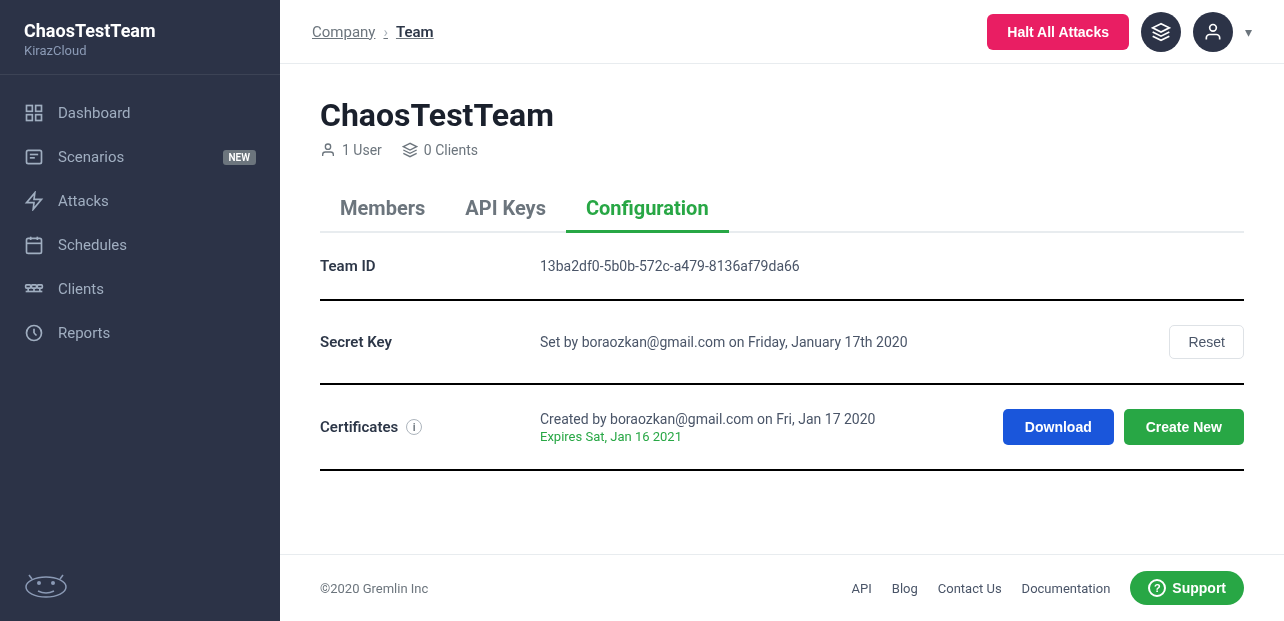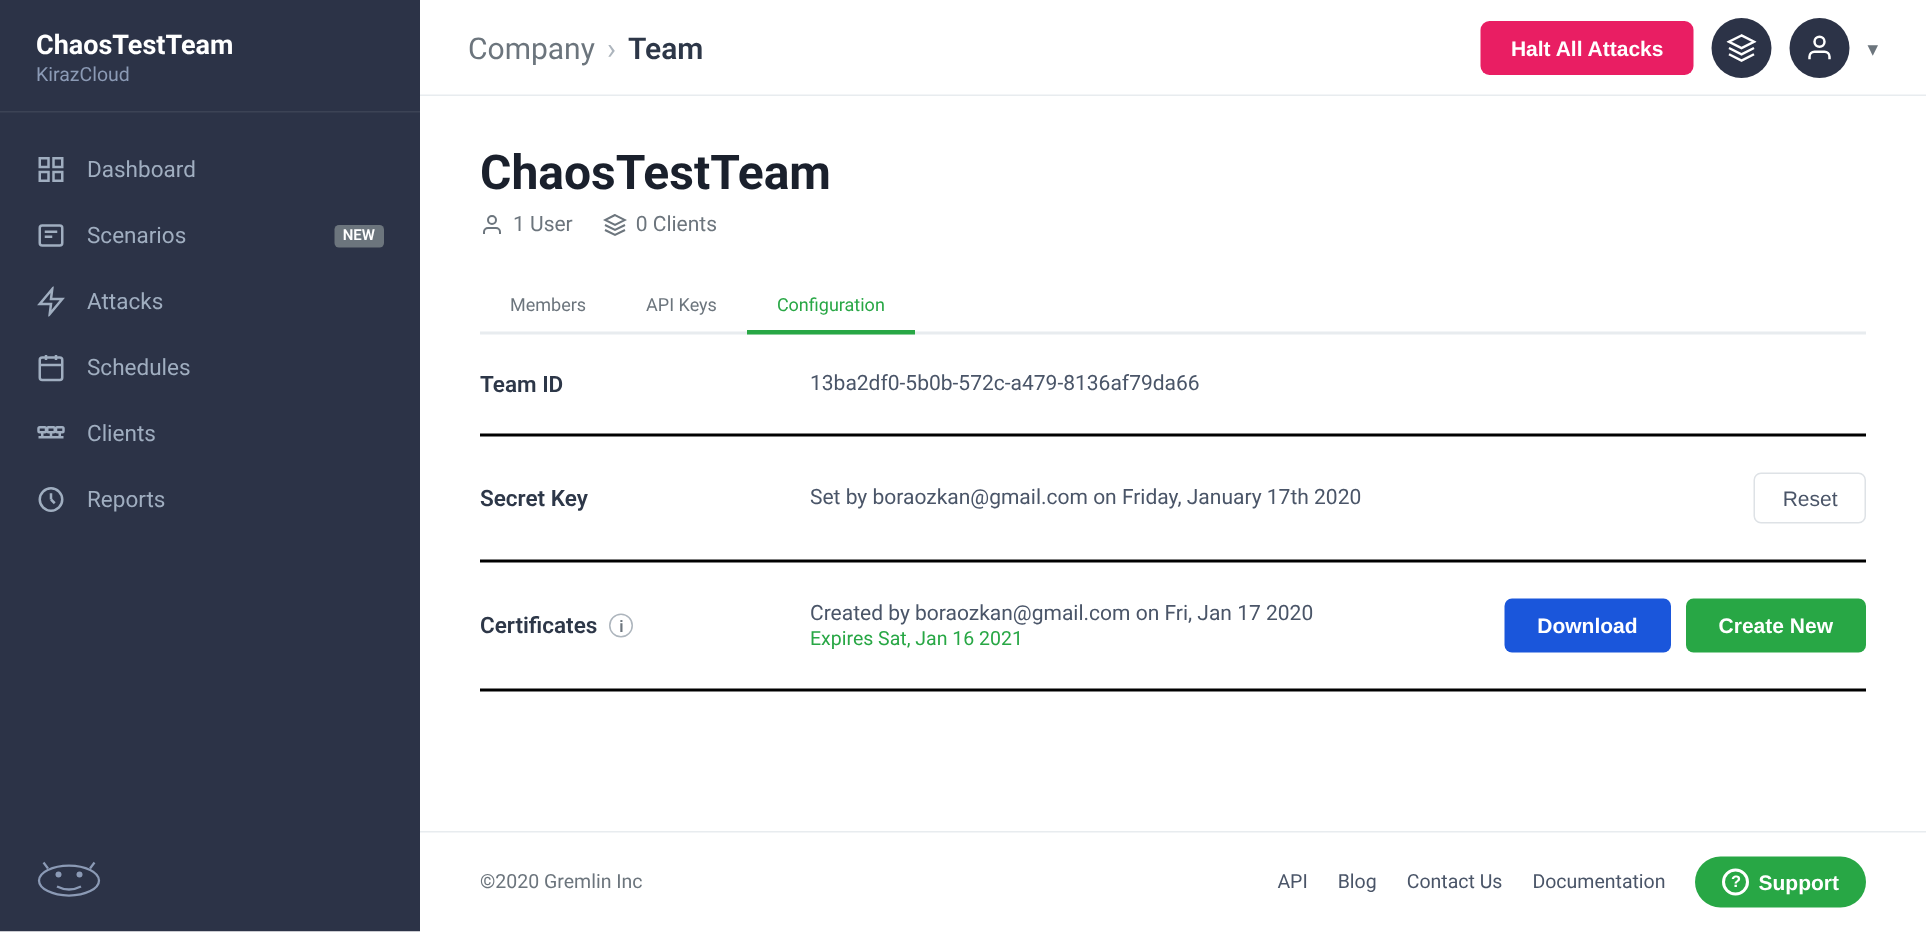--- a/index.html
+++ b/index.html
@@ -77,23 +77,24 @@
       align-items: center;
       padding: 0 32px;
       height: 64px;
       border-bottom: 1px solid #e8ecef;
       flex-shrink: 0;
     }
     .breadcrumb {
       display: flex;
       align-items: flex-end;
       gap: 8px;
-      font-size: 20px;
+      font-size: 15px;
       color: #6c757d;
       flex: 1;
+      text-decoration: underline;
     }
     .breadcrumb .current {
       color: #2d3748;
       font-weight: 600;
     }
     .breadcrumb .sep { color: #adb5bd; }
     .topbar-actions {
       display: flex;
       align-items: center;
       gap: 12px;
@@ -152,26 +153,26 @@
 
     
     .tabs {
       display: flex;
       gap: 0;
       border-bottom: 2px solid #e8ecef;
       margin-bottom: 0;
     }
     .tab {
       padding: 10px 20px;
-      font-size: 12px;
+      font-size: 20px;
       color: #6c757d;
       cursor: pointer;
       border-bottom: 3px solid transparent;
       margin-bottom: -2px;
-      font-weight: 400;
+      font-weight: 700;
     }
     .tab.active {
       color: #28a745;
       border-bottom: 3px solid #28a745;
     }
 
     
     .config-table { width: 100%; margin-top: 0; }
     .config-row {
       display: flex;

